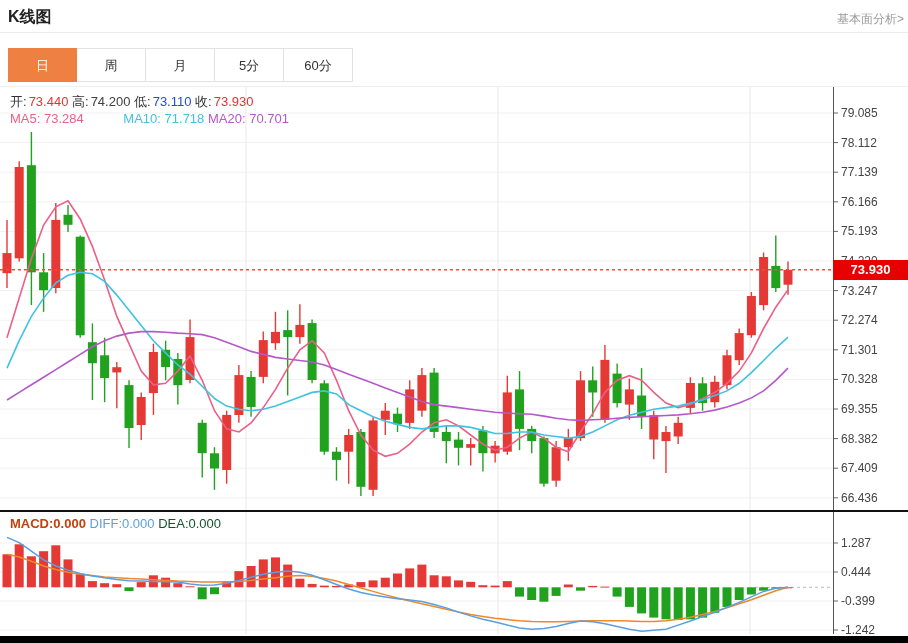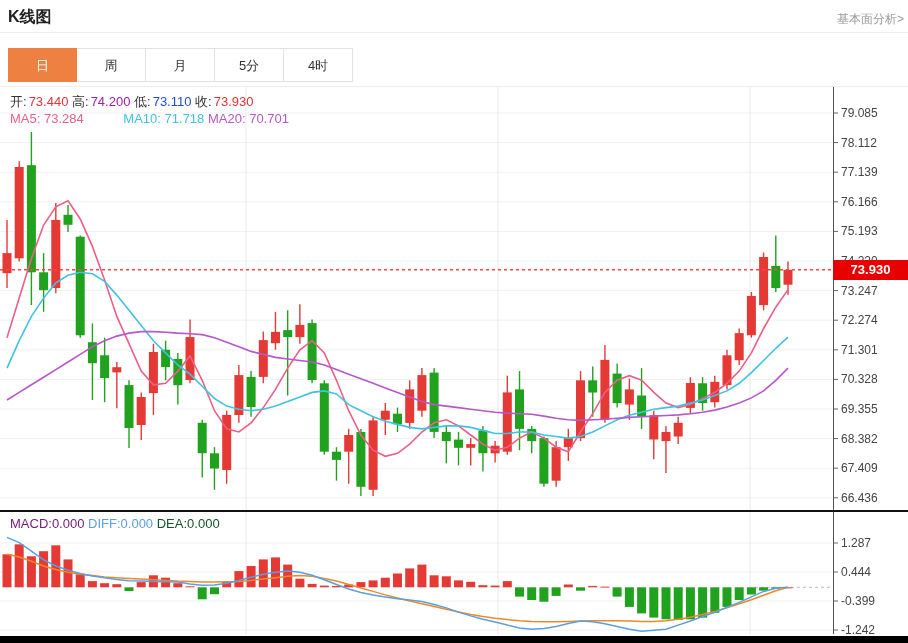--- a/index.html
+++ b/index.html
@@ -36,21 +36,21 @@
 
 <div class="hdr-title">K线图</div>
 <a class="hdr-link">基本面分析&gt;</a>
 <div class="hdr-divider"></div>
 
 <div class="tabbar">
   <div class="tab active">日</div>
   <div class="tab">周</div>
   <div class="tab">月</div>
   <div class="tab">5分</div>
-  <div class="tab">4时</div>
+  <div class="tab">60分</div>
 </div>
 
 <div class="chart-frame"></div>
 
 <svg id="svg-main" width="908" height="423">
     <line x1="0" y1="26.0" x2="833" y2="26.0" stroke="#f1f1f1"></line>
     <line x1="833" y1="26.0" x2="838" y2="26.0" stroke="#666"></line>
     <line x1="0" y1="55.6" x2="833" y2="55.6" stroke="#f1f1f1"></line>
     <line x1="833" y1="55.6" x2="838" y2="55.6" stroke="#666"></line>
     <line x1="0" y1="85.2" x2="833" y2="85.2" stroke="#f1f1f1"></line>
@@ -298,33 +298,33 @@
       <rect x="771.3" y="75.3" width="9" height="1.4" fill="#21a21f"></rect>
       <rect x="783.5" y="75.3" width="9" height="1.0" fill="#e53935"></rect>
     </g>
     <polyline points="7.0,42.3 19.2,45.0 31.4,49.2 43.6,54.0 55.8,57.4 68.0,60.2 80.2,62.2 92.4,63.6 104.6,65.0 116.8,65.7 129.0,66.4 141.2,67.0 153.4,67.7 165.6,68.4 177.8,69.1 190.0,69.5 202.2,70.1 214.5,70.1 226.7,69.8 238.9,69.5 251.1,68.4 263.3,67.0 275.5,65.7 287.7,64.3 299.9,63.6 312.1,64.3 324.3,66.4 336.5,69.1 348.7,72.5 360.9,76.0 373.1,79.4 385.3,82.9 397.5,86.0 409.7,89.1 421.9,91.8 434.1,94.6 446.3,97.3 458.5,100.1 470.7,102.5 482.9,104.5 495.1,106.3 507.3,107.6 519.5,108.7 531.7,109.4 543.9,109.7 556.1,109.7 568.3,109.4 580.5,109.0 592.7,108.7 604.9,108.7 617.1,108.7 629.4,109.0 641.6,109.4 653.8,109.4 666.0,108.7 678.2,107.3 690.4,105.2 702.6,102.5 714.8,99.4 727.0,95.9 739.2,91.8 751.4,87.7 763.6,83.2 775.8,78.7 788.0,75.3" fill="none" stroke="#ef8829" stroke-width="1.5"></polyline>
     <polyline points="7.0,25.4 19.2,30.6 31.4,39.2 43.6,47.8 55.8,54.0 68.0,58.1 80.2,61.5 92.4,63.9 104.6,65.7 116.8,67.4 129.0,68.8 141.2,69.1 153.4,69.5 165.6,69.8 177.8,70.1 190.0,71.9 202.2,73.2 214.5,72.9 226.7,71.2 238.9,68.4 251.1,65.3 263.3,62.2 275.5,60.2 287.7,59.1 299.9,60.2 312.1,63.3 324.3,67.7 336.5,72.5 348.7,77.0 360.9,80.5 373.1,82.9 385.3,84.9 397.5,86.7 409.7,88.0 421.9,89.4 434.1,92.5 446.3,95.9 458.5,100.1 470.7,103.9 482.9,107.3 495.1,110.0 507.3,113.1 519.5,115.9 531.7,117.3 543.9,116.6 556.1,114.5 568.3,111.4 580.5,109.0 592.7,109.7 604.9,111.8 617.1,114.5 629.4,117.3 641.6,119.3 653.8,118.3 666.0,117.3 678.2,113.1 690.4,109.0 702.6,104.5 714.8,100.4 727.0,95.3 739.2,90.4 751.4,84.9 763.6,79.4 775.8,76.3 788.0,75.3" fill="none" stroke="#5a9fe0" stroke-width="1.5"></polyline>
     <line x1="833.5" y1="0" x2="833.5" y2="122" stroke="#555"></line>
   </svg>
 
 <div class="legend" id="legend-ohlc">
   <span class="lg-item"><span class="lg-label" style="color: rgb(51, 51, 51);">开:</span><span class="lg-val v-red" style="color: rgb(229, 51, 51);">73.440</span></span>
-  <span class="lg-item"><span class="lg-label" style="color: rgb(51, 51, 51);">高:</span><span class="lg-val v-red" style="color: #a21caf;">74.200</span></span>
+  <span class="lg-item"><span class="lg-label" style="color: rgb(51, 51, 51);">高:</span><span class="lg-val v-red" style="color: #404040;">74.200</span></span>
   <span class="lg-item"><span class="lg-label" style="color: rgb(51, 51, 51);">低:</span><span class="lg-val v-red" style="color: #1d4ed8;">73.110</span></span>
   <span class="lg-item"><span class="lg-label" style="color: rgb(51, 51, 51);">收:</span><span class="lg-val v-red" style="color: rgb(229, 51, 51);">73.930</span></span>
 </div>
 
 <div class="legend" id="legend-ma">
   <span class="lg-item c-ma5" style="color: rgb(236, 95, 135);"><span>MA5:</span> <span>73.284</span></span>
   <span class="lg-item c-ma10" style="color: rgb(63, 195, 224); margin-left: 36px;"><span>MA10:</span> <span>71.718</span></span>
   <span class="lg-item c-ma20" style="color: rgb(181, 88, 200);"><span>MA20:</span> <span>70.701</span></span>
 </div>
 
 <div class="legend" id="legend-macd">
-  <span class="lg-item c-macd" style="color: #701a75;"><span>MACD:</span><span>0.000</span></span>
+  <span class="lg-item c-macd" style="color: #c2410c; font-weight: bold;"><span>MACD:</span><span>0.000</span></span>
   <span class="lg-item c-diff" style="color: rgb(90, 159, 224);"><span>DIFF:</span><span>0.000</span></span>
   <span class="lg-item c-dea" style="color: #14532d;"><span>DEA:</span><span>0.000</span></span>
 </div>
 
 <div id="ylabels">
     <div class="axis-label" style="top:106px">79.085</div>
     <div class="axis-label" style="top:136px">78.112</div>
     <div class="axis-label" style="top:165px">77.139</div>
     <div class="axis-label" style="top:195px">76.166</div>
     <div class="axis-label" style="top:224px">75.193</div>

